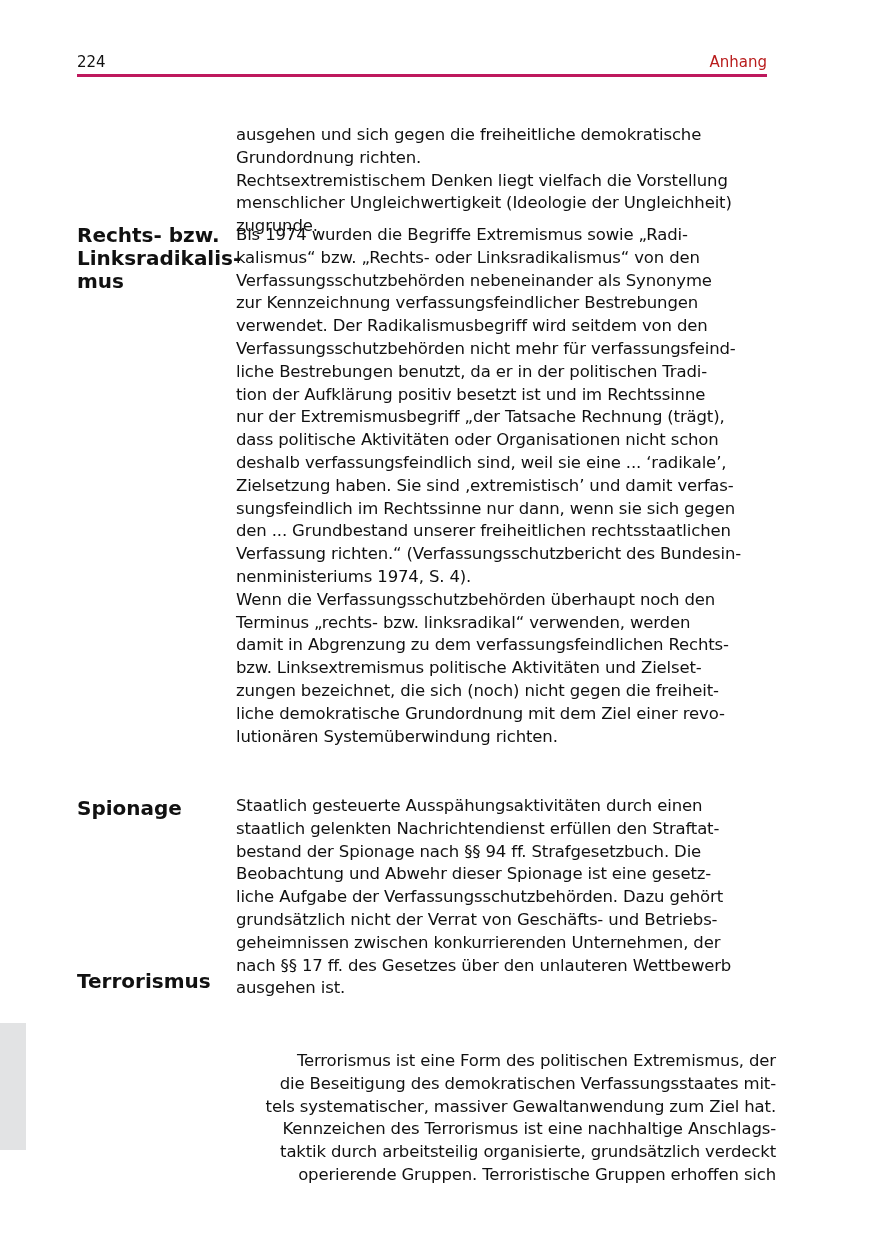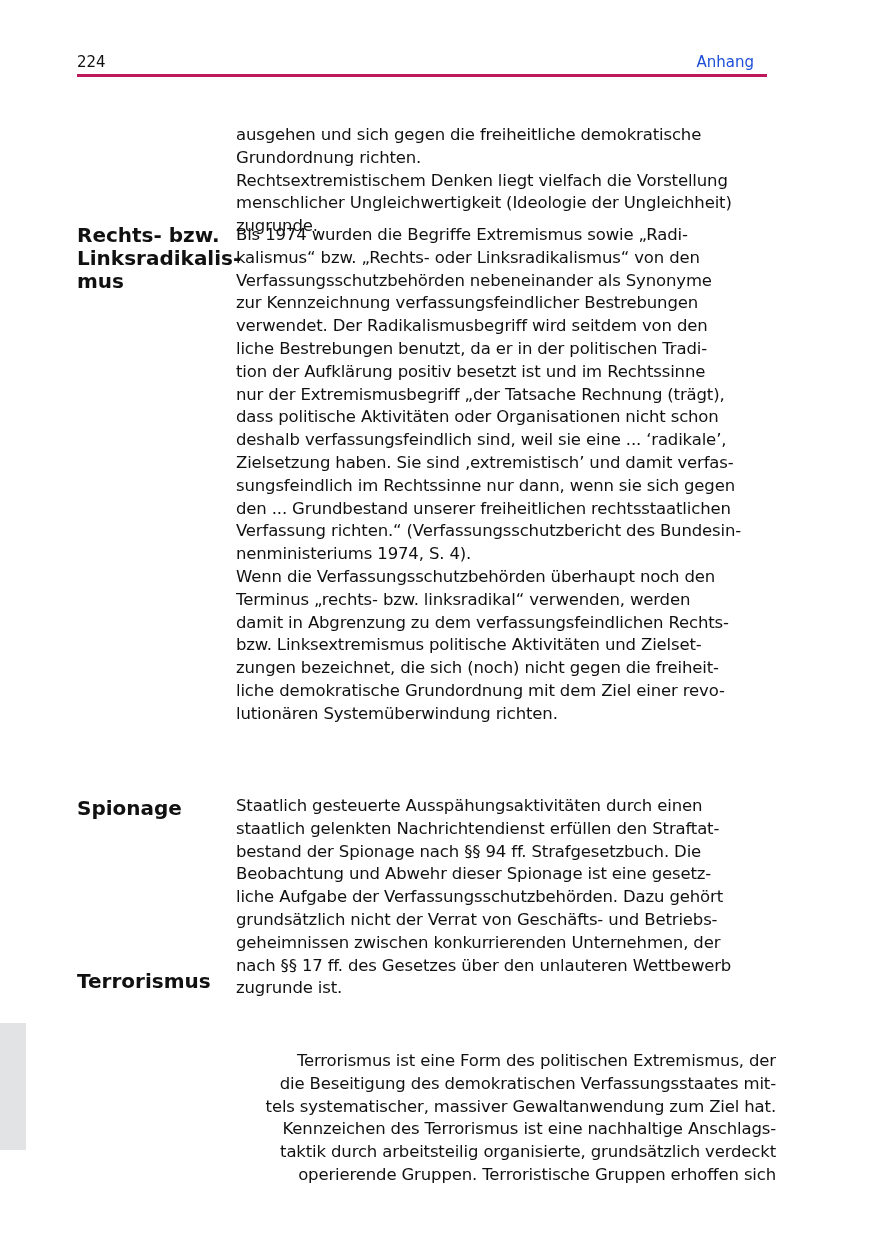--- a/index.html
+++ b/index.html
@@ -25,23 +25,23 @@
       font-size: 15px;
       line-height: 20px;
     }
     .running-head .page-num {
       position: absolute;
       left: 0;
       top: 0;
     }
     .running-head .section {
       position: absolute;
-      right: 13px;
+      right: 0;
       top: 0;
-      color: #1d4ed8;
+      color: #b91c1c;
     }
     .body-block {
       position: absolute;
       left: 236px;
       width: 540px;
       font-size: 16.5px;
       line-height: 22.8px;
       letter-spacing: -0.15px;
     }
     .body-block .line {
@@ -89,20 +89,21 @@
   <span class="line">Rechts- bzw.</span>
   <span class="line">Linksradikalis-</span>
   <span class="line">mus</span>
 </div>
 <div class="body-block" style="top:224px;">
   <span class="line">Bis 1974 wurden die Begriffe Extremismus sowie „Radi-</span>
   <span class="line">kalismus“ bzw. „Rechts- oder Linksradikalismus“ von den</span>
   <span class="line">Verfassungsschutzbehörden nebeneinander als Synonyme</span>
   <span class="line">zur Kennzeichnung verfassungsfeindlicher Bestrebungen</span>
   <span class="line">verwendet. Der Radikalismusbegriff wird seitdem von den</span>
+  <span class="line">Verfassungsschutzbehörden nicht mehr für verfassungsfeind-</span>
   <span class="line">liche Bestrebungen benutzt, da er in der politischen Tradi-</span>
   <span class="line">tion der Aufklärung positiv besetzt ist und im Rechtssinne</span>
   <span class="line">nur der Extremismusbegriff „der Tatsache Rechnung (trägt),</span>
   <span class="line">dass politische Aktivitäten oder Organisationen nicht schon</span>
   <span class="line">deshalb verfassungsfeindlich sind, weil sie eine ... ‘radikale’,</span>
   <span class="line">Zielsetzung haben. Sie sind ‚extremistisch’ und damit verfas-</span>
   <span class="line">sungsfeindlich im Rechtssinne nur dann, wenn sie sich gegen</span>
   <span class="line">den ... Grundbestand unserer freiheitlichen rechtsstaatlichen</span>
   <span class="line">Verfassung richten.“ (Verfassungsschutzbericht des Bundesin-</span>
   <span class="line">nenministeriums 1974, S. 4).</span>
@@ -120,21 +121,21 @@
 </div>
 <div class="body-block" style="top:795px;">
   <span class="line">Staatlich gesteuerte Ausspähungsaktivitäten durch einen</span>
   <span class="line">staatlich gelenkten Nachrichtendienst erfüllen den Straftat-</span>
   <span class="line">bestand der Spionage nach §§ 94 ff. Strafgesetzbuch. Die</span>
   <span class="line">Beobachtung und Abwehr dieser Spionage ist eine gesetz-</span>
   <span class="line">liche Aufgabe der Verfassungsschutzbehörden. Dazu gehört</span>
   <span class="line">grundsätzlich nicht der Verrat von Geschäfts- und Betriebs-</span>
   <span class="line">geheimnissen zwischen konkurrierenden Unternehmen, der</span>
   <span class="line">nach §§ 17 ff. des Gesetzes über den unlauteren Wettbewerb</span>
-  <span class="line">zugrunde ist.</span>
+  <span class="line">ausgehen ist.</span>
 </div>
 
 <div class="term" style="top:970px;">
   <span class="line">Terrorismus</span>
 </div>
 <div class="body-block" style="top:1050px;text-align:right;">
   <span class="line">Terrorismus ist eine Form des politischen Extremismus, der</span>
   <span class="line">die Beseitigung des demokratischen Verfassungsstaates mit-</span>
   <span class="line">tels systematischer, massiver Gewaltanwendung zum Ziel hat.</span>
   <span class="line">Kennzeichen des Terrorismus ist eine nachhaltige Anschlags-</span>

